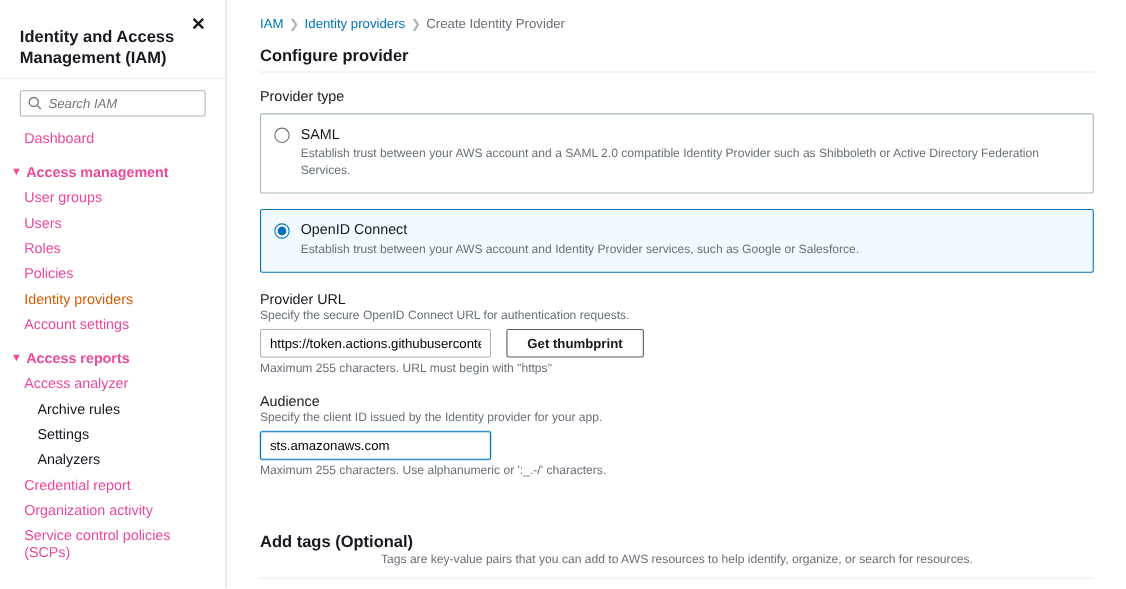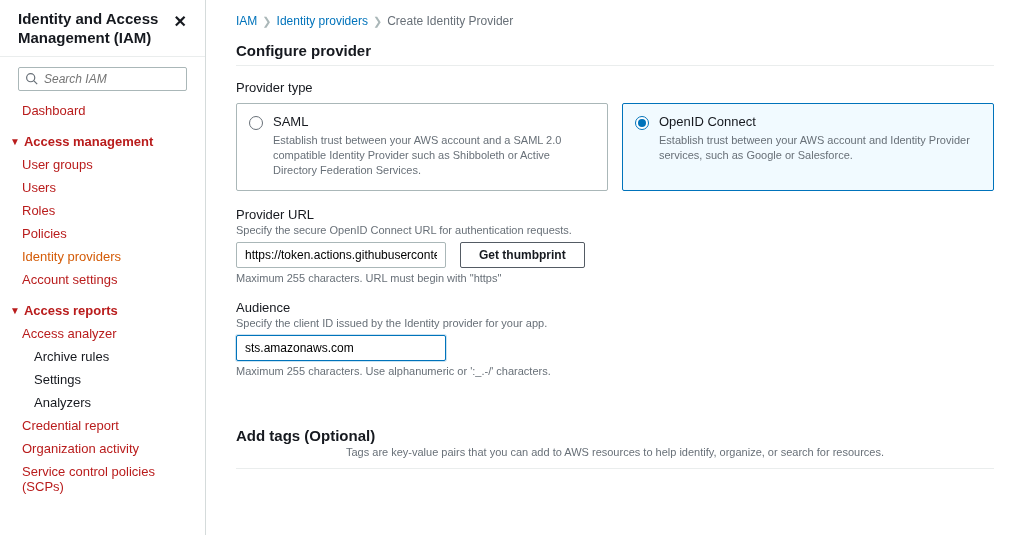--- a/index.html
+++ b/index.html
@@ -25,20 +25,21 @@
     display: flex;
     align-items: flex-start;
     justify-content: space-between;
     padding: 10px 14px 8px 18px;
     border-bottom: 1px solid #eaeded;
   }
   .sidebar-title {
     font-size: 15px;
     font-weight: 700;
     line-height: 1.25;
+    margin-top: 15px;
   }
   .close-icon {
     font-size: 16px;
     font-weight: 700;
     cursor: pointer;
     padding: 2px 4px;
   }
   .search-wrap {
     padding: 10px 18px 8px 18px;
   }
@@ -62,21 +63,21 @@
     background: transparent;
   }
   .nav {
     padding: 0 4px 10px 4px;
     overflow-y: auto;
   }
   .nav-item, .nav-group {
     display: block;
     padding: 4px 14px 4px 18px;
     font-size: 13px;
-    color: #b91c1c;
+    color: #ec4899;
     cursor: pointer;
   }
   .nav-group {
     font-weight: 700;
     display: flex;
     align-items: center;
     margin-top: 8px;
   }
   .nav-group .caret {
     margin-right: 4px;
@@ -123,20 +124,21 @@
   }
   .field-help {
     font-size: 11px;
     color: #687078;
     margin-bottom: 6px;
   }
   .provider-row {
     display: flex;
     gap: 14px;
     margin-top: 8px;
+    flex-direction: column;
   }
   .provider-card {
     flex: 1;
     border: 1px solid #aab7b8;
     border-radius: 2px;
     padding: 10px 12px 12px 12px;
     background: #fff;
     display: flex;
     gap: 10px;
     cursor: pointer;

